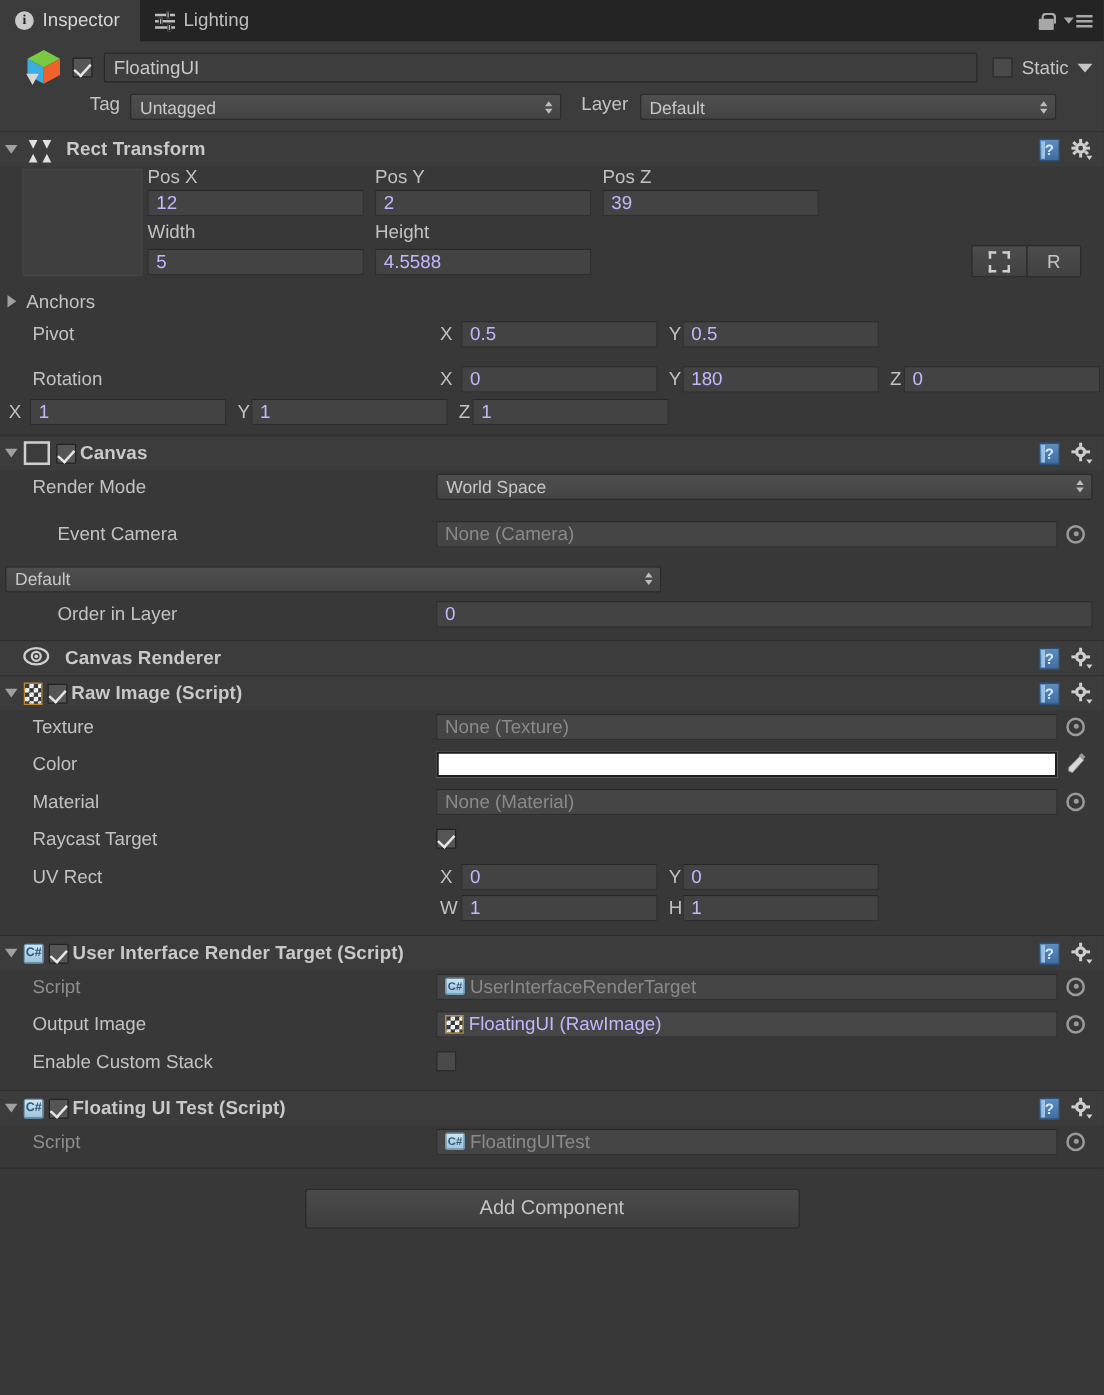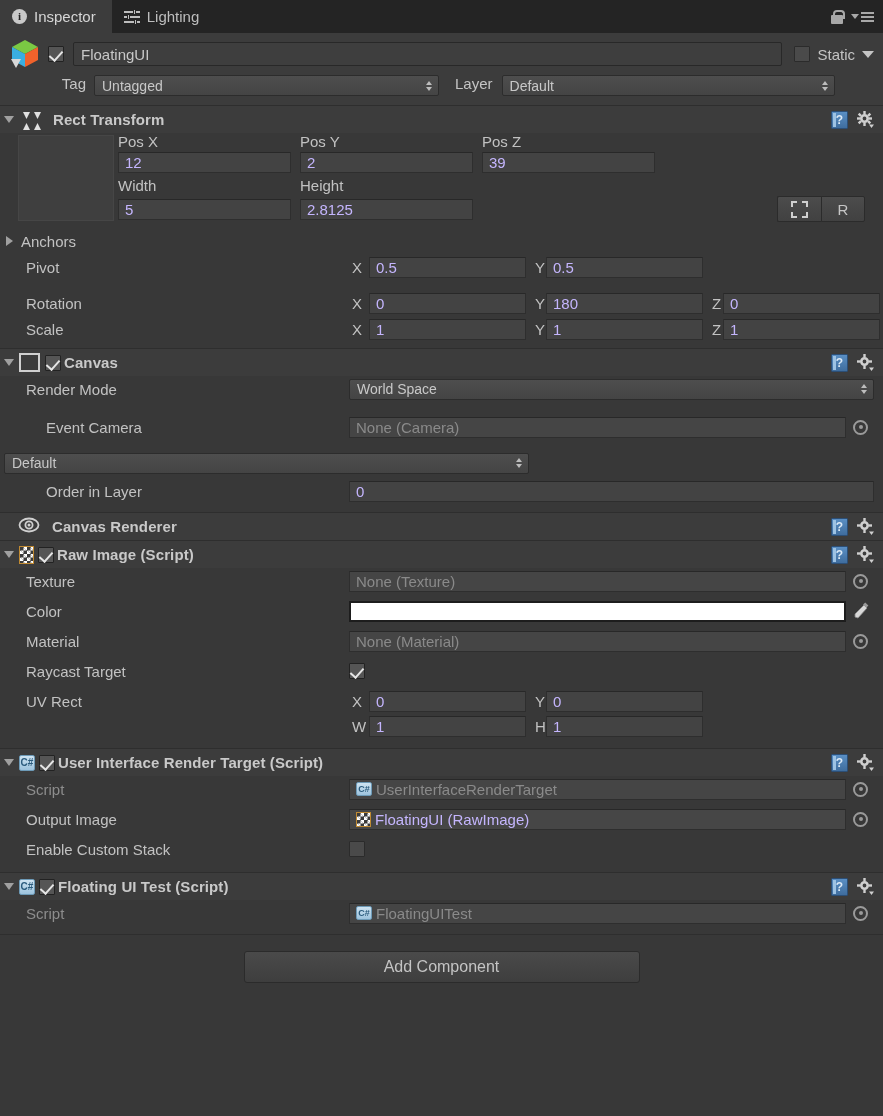--- a/index.html
+++ b/index.html
@@ -60,21 +60,21 @@
   .icon-lock::after {
     content:''; position:absolute; top:0px; left:2px; width:8px; height:7px;
     border:2px solid #a8a8a8; border-bottom:none; border-radius:4px 4px 0 0;
   }
   .icon-menu { display:flex; align-items:center; gap:2px; }
   .icon-menu .car { width:0;height:0;border-left:4px solid transparent;border-right:4px solid transparent;border-top:5px solid #a8a8a8;}
   .icon-menu .bars { display:flex; flex-direction:column; gap:2px; }
   .icon-menu .bars i { width:13px; height:2px; background:#a8a8a8; display:block;}
 
   
-  .go-header { padding: 6px 9px 8px 8px; background:#3c3c3c; }
+  .go-header { padding: 6px 9px 8px 18px; background:#3c3c3c; }
   .go-row1 { display:flex; align-items:center; height: 30px; }
   .go-icon {
     width: 34px; height: 34px; margin-right: 6px; position: relative; flex: 0 0 34px;
   }
   .cube-svg { width: 34px; height: 34px; display:block; }
   .cb { width:16px;height:16px;flex:0 0 16px;background:#555;border:1px solid #222;
         border-radius:1px; position:relative; cursor:pointer;}
   .cb.on::after {
     content:''; position:absolute; left:3px; top:1px; width:6px; height:11px;
     border:solid #e6e6e6; border-width:0 2.6px 2.6px 0; transform:rotate(42deg);
@@ -312,21 +312,21 @@
         <span class="field" style="width:173px">12</span>
         <span class="field" style="width:173px">2</span>
         <span class="field" style="width:173px">39</span>
       </div>
       <div style="display:flex;gap:9px;margin-left:4px;margin-top:4px">
         <span class="rowlbl" style="width:173px">Width</span>
         <span class="rowlbl" style="width:173px">Height</span>
       </div>
       <div style="display:flex;gap:9px;margin-left:4px;margin-top:2px;align-items:center">
         <span class="field" style="width:173px">5</span>
-        <span class="field" style="width:173px">2.8125</span>
+        <span class="field" style="width:173px">4.5588</span>
         <span class="anchor-btns">
           <span class="abtn">
               <span class="dashsq"></span>
             </span>
           <span class="abtn">R</span>
         </span>
       </div>
     </div>
   </div>
 
@@ -347,21 +347,20 @@
     <span class="rowlbl lbl-col">Rotation</span>
     <span class="prefix">X</span>
     <span class="field" style="width:157px">0</span>
     <span class="prefix" style="padding-left:9px">Y</span>
     <span class="field" style="width:157px">180</span>
     <span class="prefix" style="padding-left:9px">Z</span>
     <span class="field" style="width:157px">0</span>
   </div>
 
   <div class="row">
-    <span class="rowlbl lbl-col">Scale</span>
     <span class="prefix">X</span>
     <span class="field" style="width:157px">1</span>
     <span class="prefix" style="padding-left:9px">Y</span>
     <span class="field" style="width:157px">1</span>
     <span class="prefix" style="padding-left:9px">Z</span>
     <span class="field" style="width:157px">1</span>
   </div>
 
   <div class="sep" style="margin-top:6px"></div>
 

